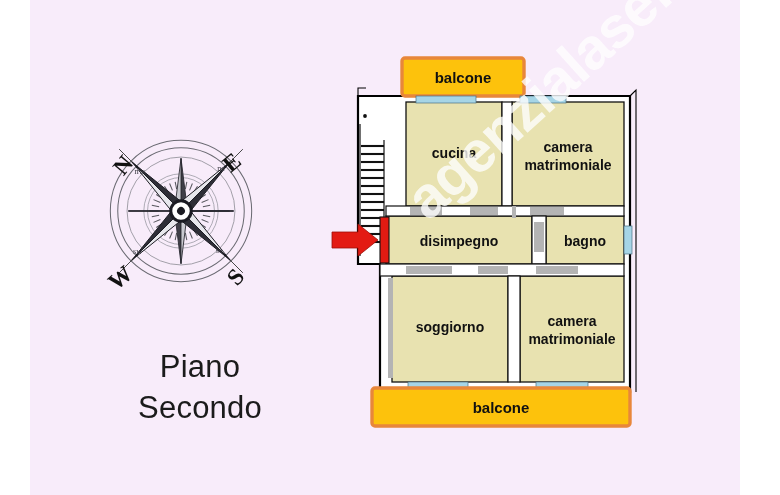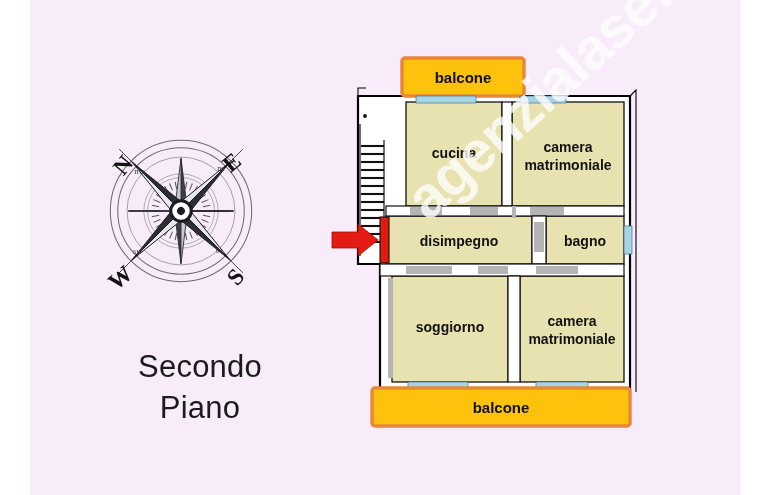--- a/index.html
+++ b/index.html
@@ -176,22 +176,22 @@
 
     <g font-family="'Liberation Serif',serif" font-size="25" font-weight="bold" fill="#111">
       <text x="44" y="56" text-anchor="middle" transform="rotate(-50 44 56)">N</text>
       <text x="160" y="54" text-anchor="middle" transform="rotate(-40 160 54)">E</text>
       <text x="165" y="176" text-anchor="middle" transform="rotate(-50 165 176)">S</text>
       <text x="40" y="178" text-anchor="middle" transform="rotate(-40 40 178)">W</text>
     </g>
   </svg>
 
   <div id="floor-label">
+    <span class="line">Piano</span>
     <span class="line">Secondo</span>
-    <span class="line">Piano</span>
   </div>
 
   <svg id="plan" viewBox="0 0 330 400">
 
     <g>
       <path d="M28,56 L300,56 L300,352 L50,352 L50,224 L28,224 Z" fill="#ffffff" stroke="#000000" stroke-width="2.2"></path>
 
       <path d="M300,56 L306,50 L306,352" fill="none" stroke="#000000" stroke-width="1.1"></path>
       <path d="M28,56 L28,48 L36,48" fill="none" stroke="#000000" stroke-width="1.1"></path>
     </g>

